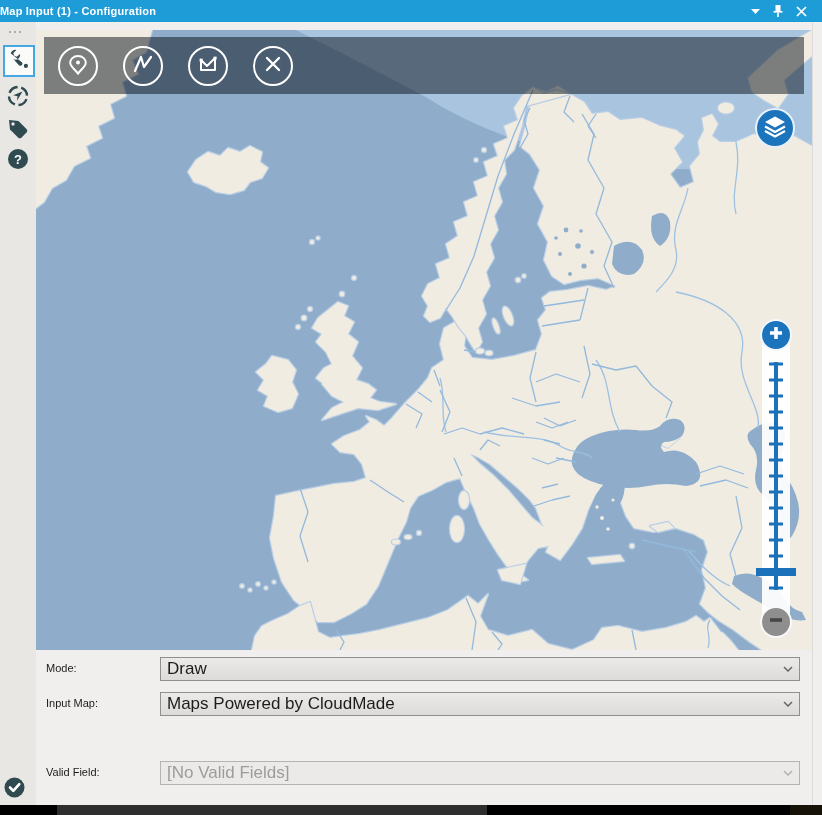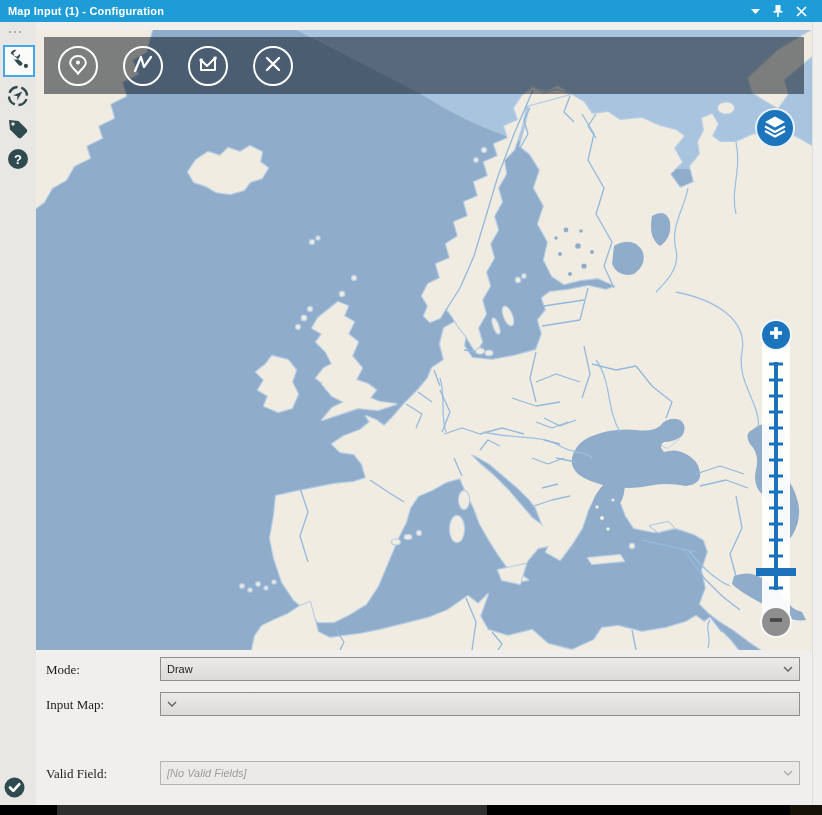--- a/index.html
+++ b/index.html
@@ -3,21 +3,21 @@
 <meta charset="utf-8">
 <style>
   html,body{margin:0;padding:0;}
   body{width:822px;height:815px;position:relative;font-family:"Liberation Sans",sans-serif;
        background:#f0efed;overflow:hidden;}
   .abs{position:absolute;}
 
   
   #titlebar{left:0;top:0;width:822px;height:22px;background:var(--titlebar,#1E9CD8);
             display:flex;align-items:center;}
-  #titlebar .title{color:#fff;font-size:11px;font-weight:bold;padding-left:8px;letter-spacing:.2px;}
+  #titlebar .title{color:#fff;font-size:11px;font-weight:bold;letter-spacing:.2px;}
   #titlebar .tb-icons{margin-left:auto;display:flex;align-items:center;gap:9px;padding-right:14px;}
   .tb-btn{width:14px;height:14px;display:flex;align-items:center;justify-content:center;cursor:pointer;}
 
   
   #sidebar{left:0;top:22px;width:36px;height:783px;background:var(--sidebar-bg,#E9E7E4);}
   .grip{position:absolute;left:9px;top:9px;display:flex;gap:3px;}
   .grip i{width:2px;height:2px;background:#9a9a99;border-radius:50%;display:block;}
   .side-tool{position:absolute;left:3px;width:30px;height:30px;display:flex;align-items:center;
              justify-content:center;cursor:pointer;}
   .side-tool.selected{background:#fbfbfa;border:2px solid var(--selection,#45A7E3);width:28px;height:28px;}
@@ -40,27 +40,27 @@
             display:flex;align-items:center;justify-content:center;box-sizing:border-box;}
   #zoomin{top:1px;background:var(--accent-blue,#1B74BC);border:2px solid rgba(255,255,255,.95);}
   #zoomout{top:288px;background:#8E8E8E;border:2px solid rgba(255,255,255,.95);}
 
   
   #scrollstrip{left:812px;top:22px;width:10px;height:783px;background:#f1efee;border-left:1px solid #dfddda;box-sizing:border-box;}
 
   
   #form{left:36px;top:650px;width:776px;height:155px;background:#f0efed;}
   .frow{position:absolute;left:0;width:776px;height:26px;}
-  .flabel{position:absolute;left:10px;top:5px;font-size:13px;color:#1c1c1c;font-family:Liberation Serif, serif;}
+  .flabel{position:absolute;left:10px;top:5px;font-size:11px;color:#1c1c1c;}
   .fselect{position:absolute;left:124px;width:640px;height:24px;border:1px solid #8f8f8f;
            background:linear-gradient(#eceae9,#dddbd9);box-sizing:border-box;display:flex;
            align-items:center;cursor:pointer;}
-  .fselect .val{font-size:11px;color:#1c1c1c;padding-left:6px;flex:1;white-space:nowrap;overflow:hidden;}
+  .fselect .val{font-size:17px;color:#1c1c1c;padding-left:6px;flex:1;white-space:nowrap;overflow:hidden;}
   .fselect .chev{width:22px;display:flex;align-items:center;justify-content:center;}
-  .fselect.disabled{background:#ebeae8;border-color:#b5b4b2;cursor:default;font-style:italic;}
+  .fselect.disabled{background:#ebeae8;border-color:#b5b4b2;cursor:default;}
   .fselect.disabled .val{color:#9d9c9a;}
   .ftext{position:absolute;left:124px;width:574px;height:24px;border:1px solid #8f8f8f;background:#fff;
          box-sizing:border-box;font-family:"Liberation Sans",sans-serif;font-size:11px;padding:0 5px;outline:none;}
   .fbtn{position:absolute;top:0;width:28px;height:26px;border:1px solid #989795;
         background:linear-gradient(#f4f3f2,#dcdad8);box-sizing:border-box;display:flex;
         align-items:center;justify-content:center;cursor:pointer;border-radius:1px;}
 
   
   #bottombar{left:0;top:805px;width:822px;height:10px;background:#000;}
   #bottombar .seg{position:absolute;top:0;height:10px;}
@@ -403,20 +403,21 @@
         <svg width="10" height="6">
             <polyline points="1,1 5,5 9,1" fill="none" stroke="#666" stroke-width="1.5"></polyline>
           </svg>
       </span>
     </div>
   </div>
 
   <div class="frow" style="top:42px">
     <span class="flabel">Input Map:</span>
     <div class="fselect">
+      <span class="val">Maps Powered by CloudMade</span>
       <span class="chev">
         <svg width="10" height="6">
             <polyline points="1,1 5,5 9,1" fill="none" stroke="#666" stroke-width="1.5"></polyline>
           </svg>
       </span>
     </div>
   </div>
 
 
   <div class="frow" style="top:111px">

